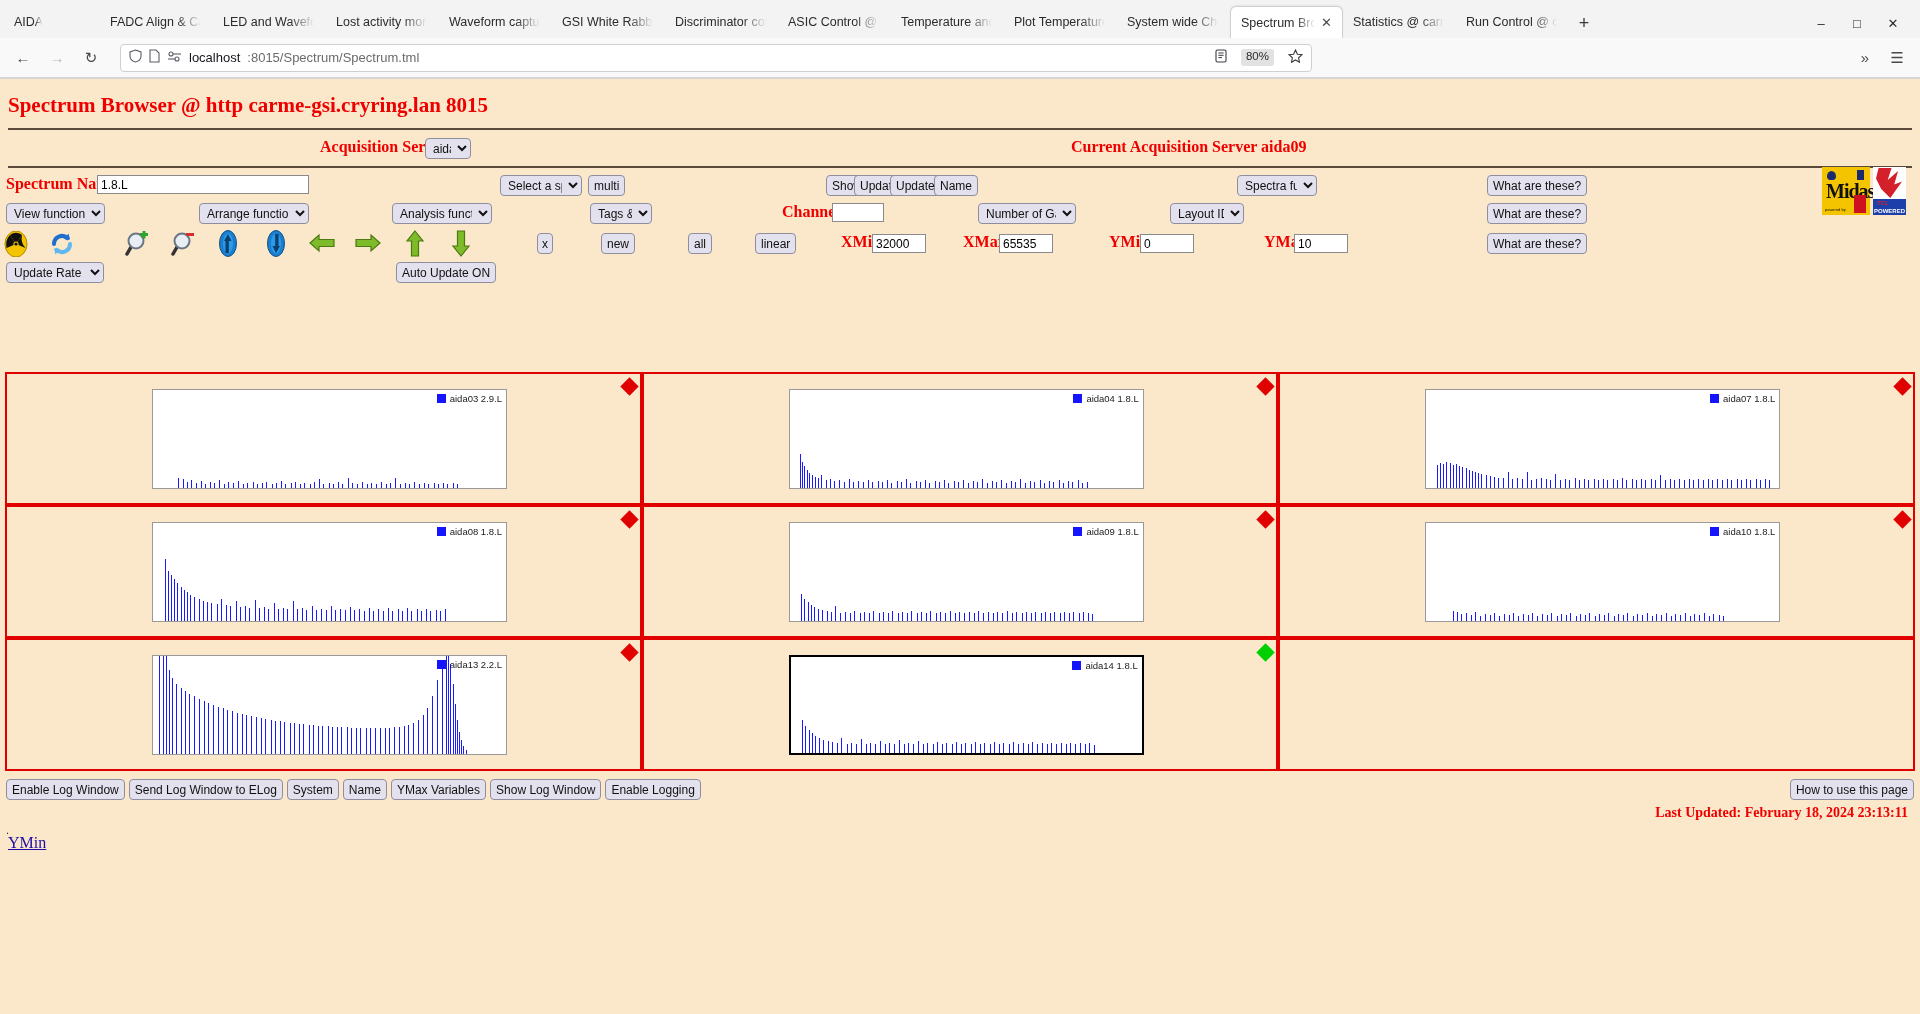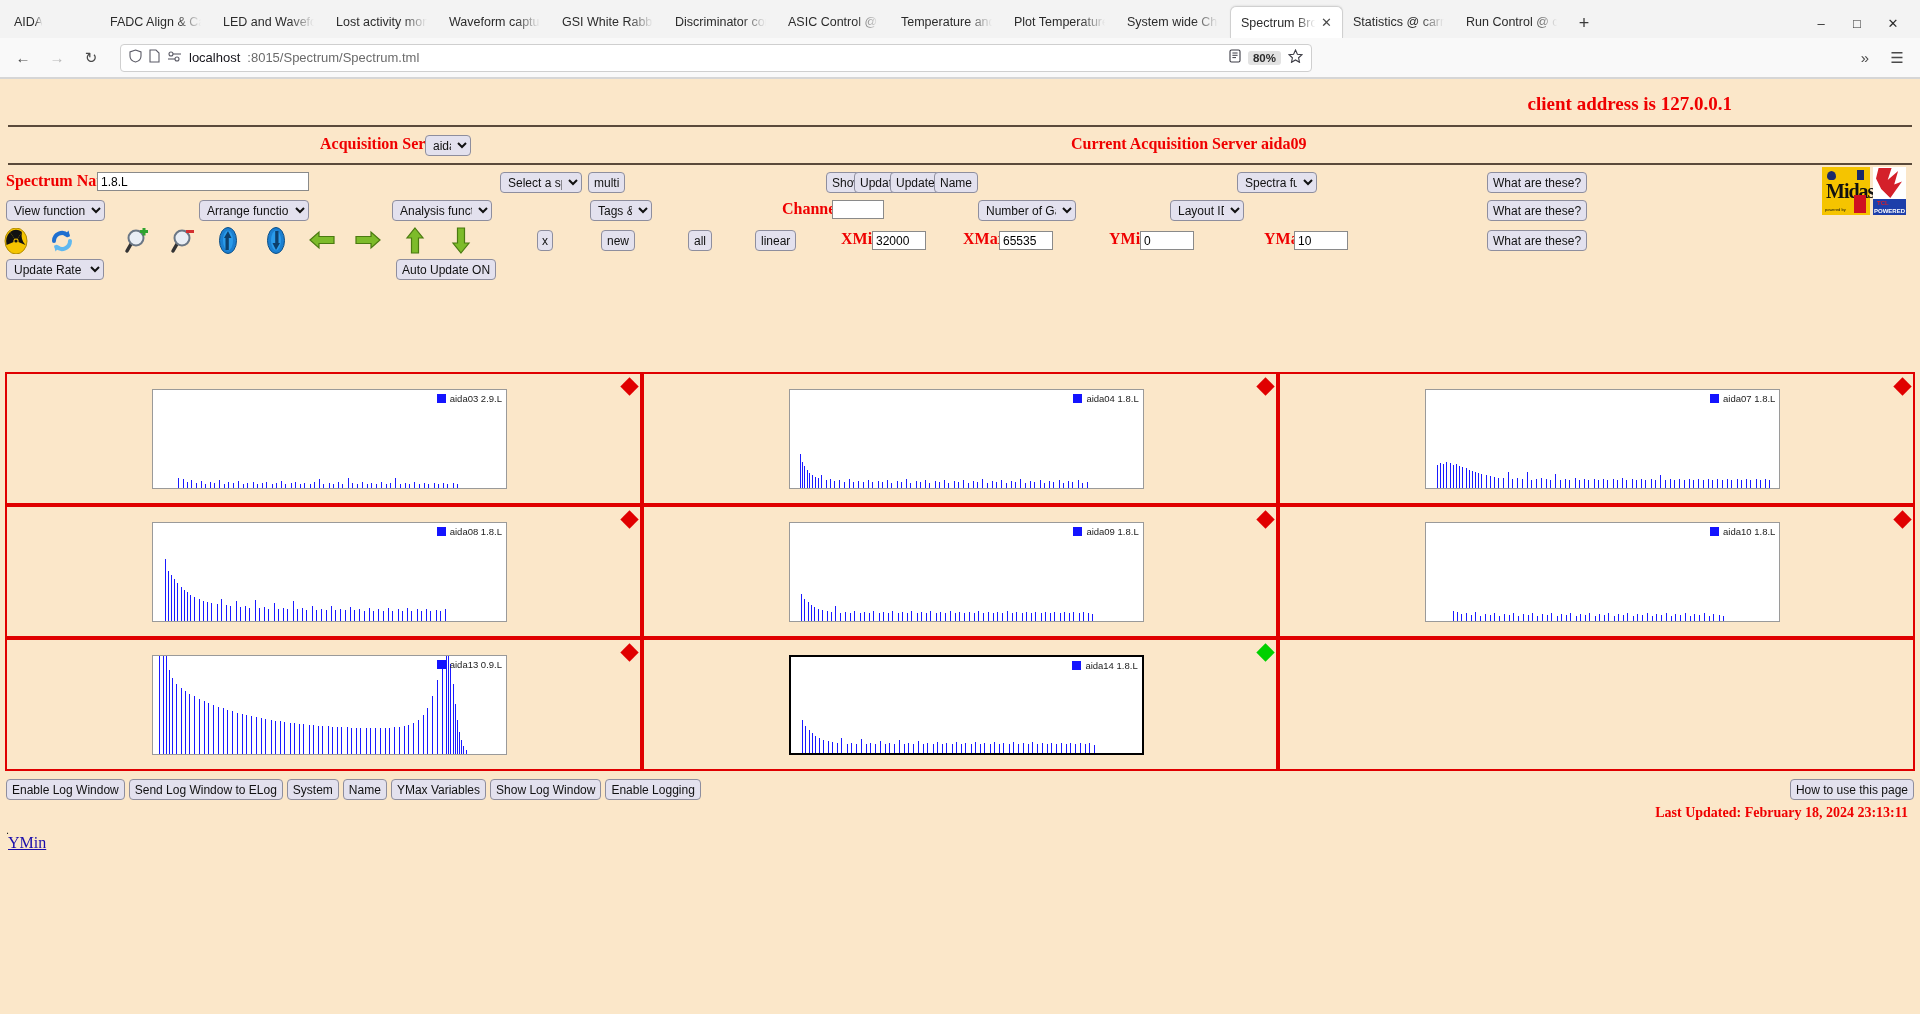--- a/index.html
+++ b/index.html
@@ -186,21 +186,21 @@
       <span>
         <svg width="15" height="13" viewBox="0 0 15 13">
             <circle cx="4" cy="4" r="2" fill="none" stroke="#5b5b66" stroke-width="1.1"></circle>
             <line x1="6" y1="4" x2="14" y2="4" stroke="#5b5b66" stroke-width="1.1"></line>
             <circle cx="10" cy="9" r="2" fill="none" stroke="#5b5b66" stroke-width="1.1"></circle>
             <line x1="1" y1="9" x2="8" y2="9" stroke="#5b5b66" stroke-width="1.1"></line>
           </svg>
       </span>
       <span class="host">localhost</span>
         <span class="path">:8015/Spectrum/Spectrum.tml</span>
-      <span style="margin-left:auto; display:flex; align-items:center; gap:7px;font-weight:bold;">
+      <span style="margin-left:auto; display:flex; gap:14px;">
         <span>
           <svg width="12" height="14" viewBox="0 0 12 14">
               <rect x="1" y="1" width="10" height="12" rx="1.5" fill="none" stroke="#3b3b44" stroke-width="1.1"></rect>
               <line x1="3.4" y1="4" x2="8.6" y2="4" stroke="#3b3b44" stroke-width="1"></line>
               <line x1="3.4" y1="6.3" x2="8.6" y2="6.3" stroke="#3b3b44" stroke-width="1"></line>
               <line x1="3.4" y1="8.6" x2="7" y2="8.6" stroke="#3b3b44" stroke-width="1"></line>
             </svg>
         </span>
         <span class="zoomchip">80%</span>
         <span>
@@ -213,21 +213,21 @@
     <div class="navright">
       <div class="navicon">»</div>
       <div class="navicon">☰</div>
     </div>
   </div>
 </div>
 
 <div class="page">
 
   <div class="hdr">
-    <div class="mid">client address is 127.0.0.1</div>
+    <h1>Spectrum Browser @ http carme-gsi.cryring.lan 8015</h1>
   </div>
 
   <div class="logos">
     <div class="logo-midas">
       <span class="dot"></span>
         <span class="dot2"></span>
       <span class="m">Midas</span>
       <span class="sub">powered by</span>
       <span class="tc"></span>
     </div>
@@ -940,21 +940,21 @@
                 <div class="bar" style="left: 299.583px; height: 70px;"></div>
                 <div class="bar" style="left: 301.7px; height: 50px;"></div>
                 <div class="bar" style="left: 303.817px; height: 34px;"></div>
                 <div class="bar" style="left: 305.934px; height: 22px;"></div>
                 <div class="bar" style="left: 308.051px; height: 14px;"></div>
                 <div class="bar" style="left: 310.168px; height: 8px;"></div>
                 <div class="bar" style="left: 313.344px; height: 4px;"></div>
               </div>
               <div class="legend">
                 <span class="sw"></span>
-                <span>aida13 0.9.L</span>
+                <span>aida13 2.2.L</span>
               </div>
             </div>
           </div>
           <div class="marker" style="background: rgb(224, 0, 0); right: 4px; top: 6px;"></div>
         </div>
         <div class="cell">
           <div class="plotwrap">
             <div class="canvas sel">
               <div class="bars">
                 <div class="bar" style="left: 11.6446px; height: 33px;"></div>

